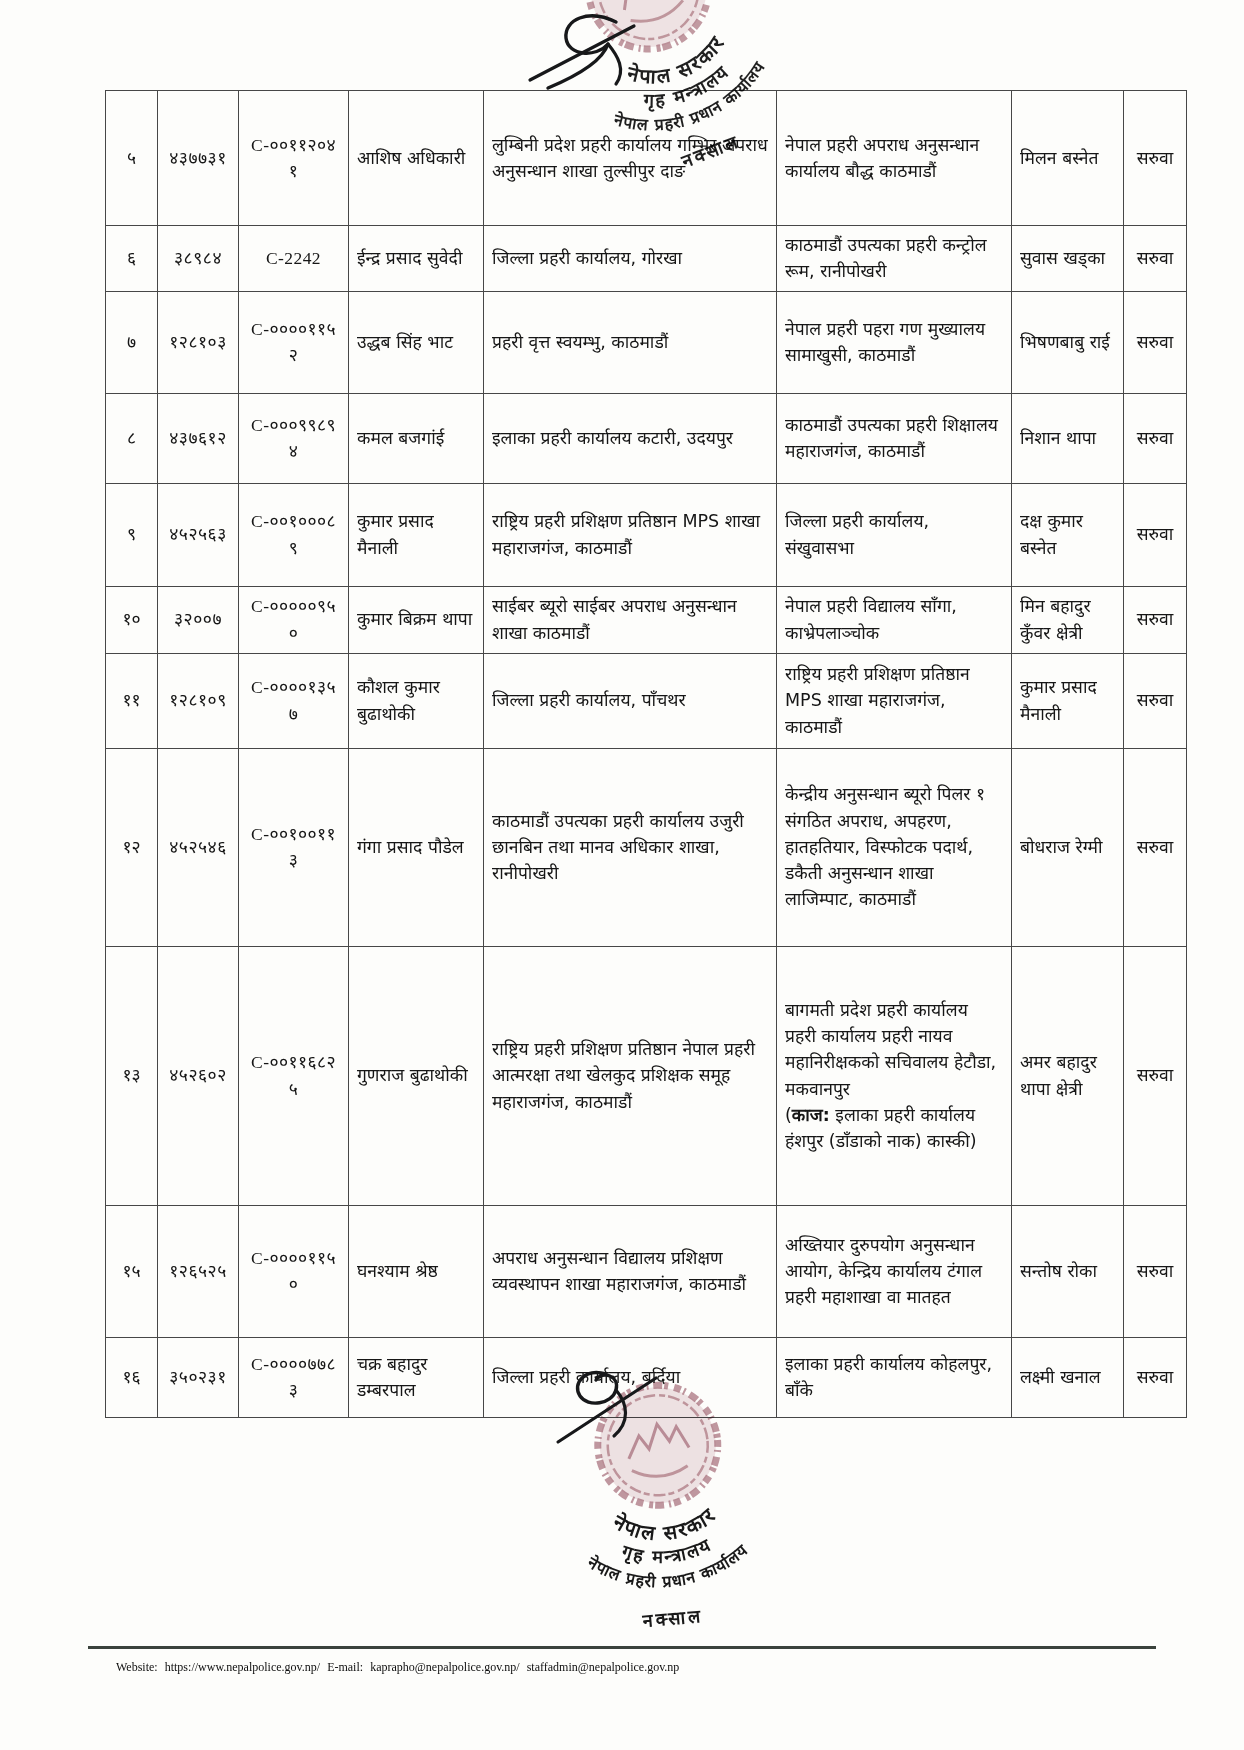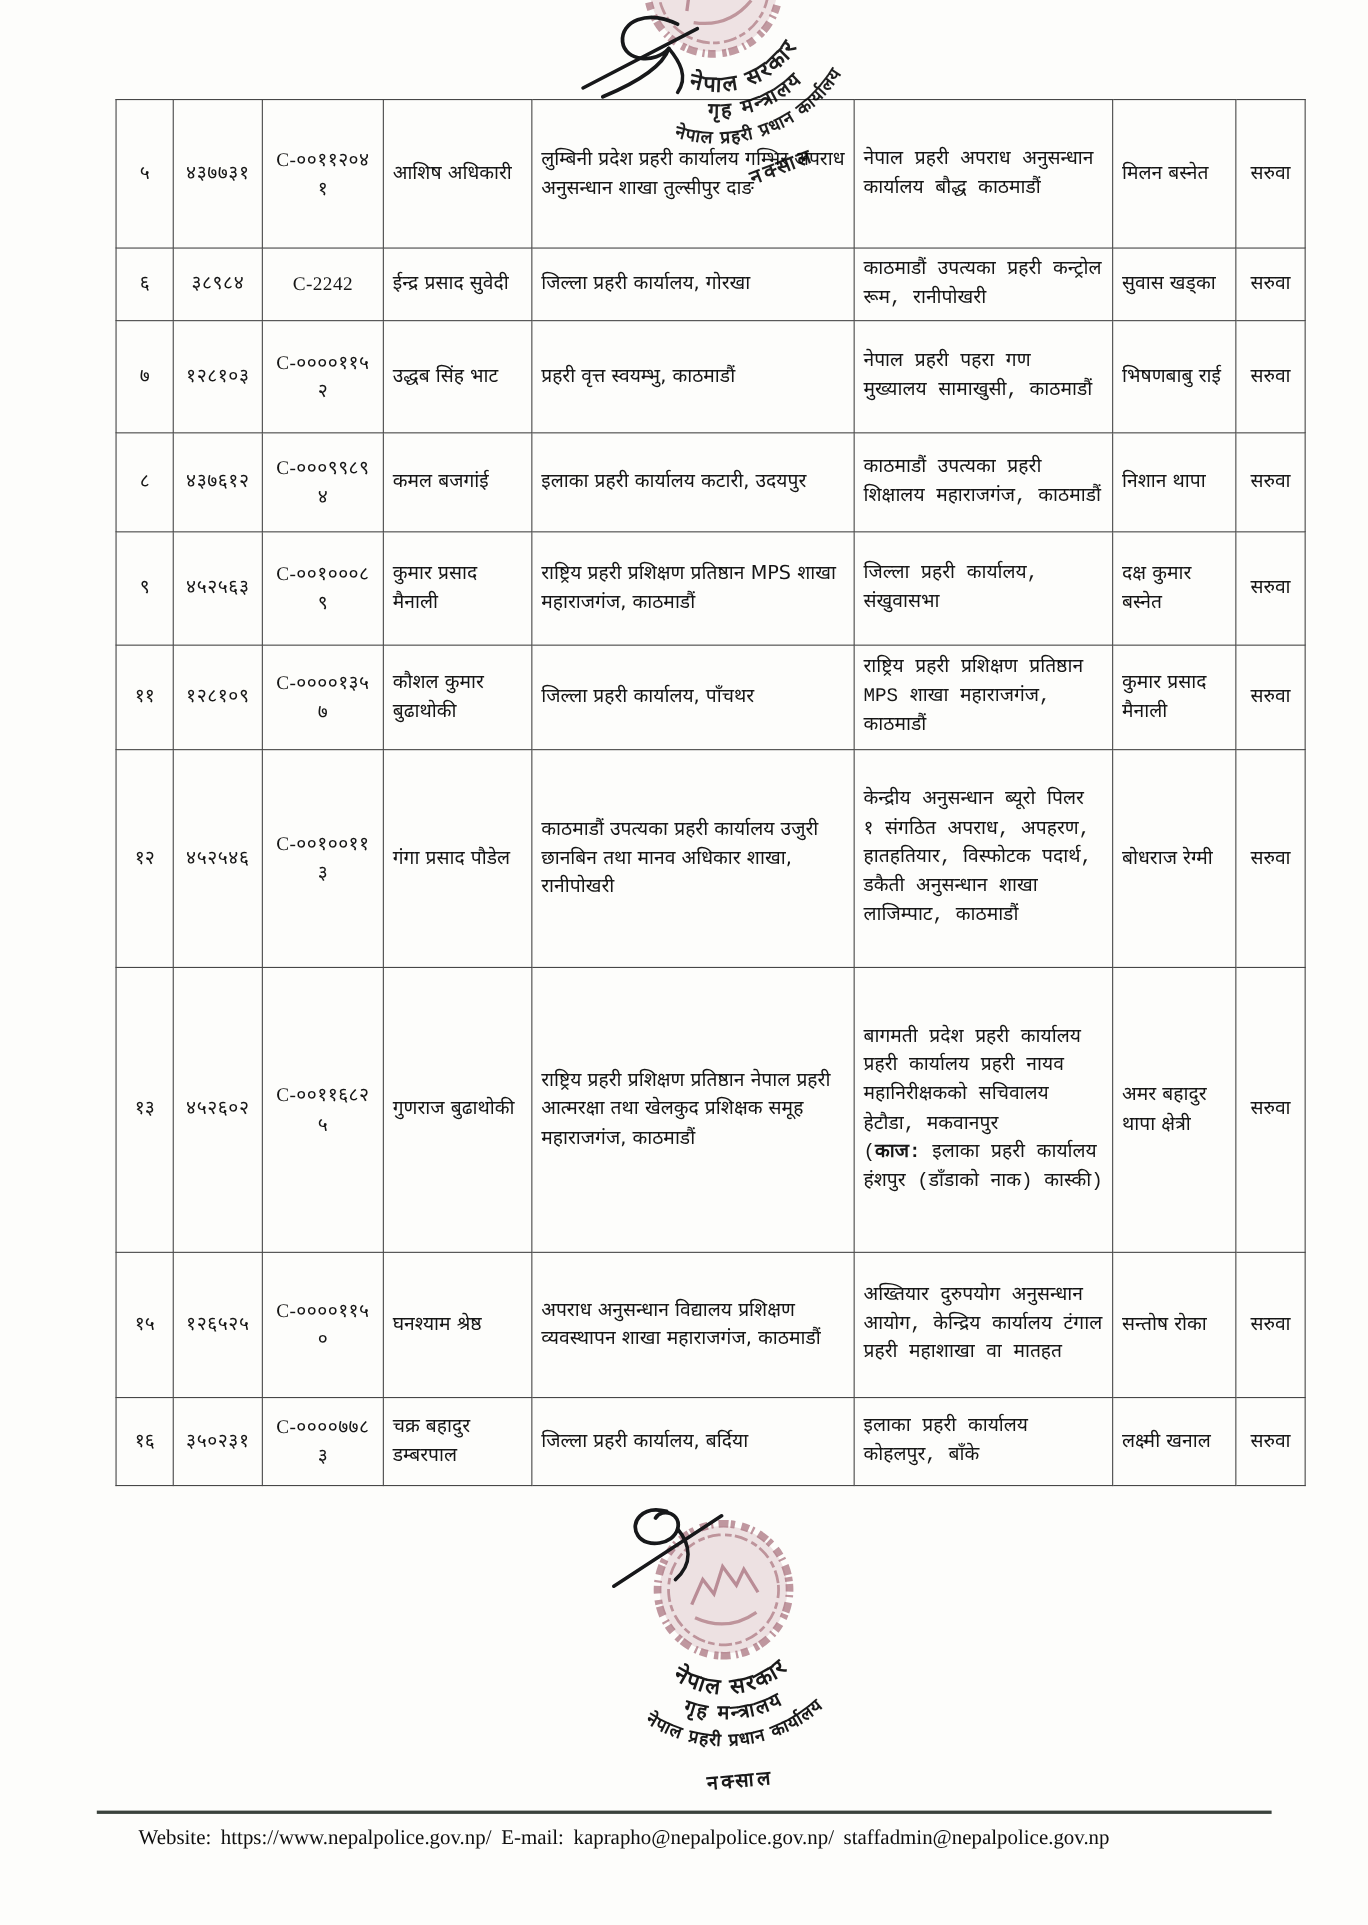--- a/index.html
+++ b/index.html
@@ -23,34 +23,34 @@
     vertical-align:middle;
     font-size:17.5px;line-height:1.5;
     padding:6px 8px;
     word-break:break-word;
   }
   td.c-sn{ text-align:center; }
   td.c-badge{ text-align:center; letter-spacing:.5px; }
   td.c-code{ text-align:center; font-size:16px; letter-spacing:.4px;font-family:Liberation Serif, serif; }
   td.c-name{ padding:6px 26px 6px 11px;margin-top:40px; }
   td.c-from{ padding:8px 68px 8px 12px; }
-  td.c-to{ padding:8px 26px 8px 11px;font-family:Liberation Mono, monospace; }
+  td.c-to{ padding:8px 26px 8px 11px; }
   td.c-repl{ padding:6px 12px 6px 11px; }
   td.c-status{ text-align:center;margin-top:12px; }
   td .note b{ font-weight:bold; }
 
   
   .footer-line{
     position:absolute;left:88px;top:1646px;width:1068px;height:0;
     border-top:3px solid #3a423c;
   }
   .footer-text{
-    position:absolute;left:126px;top:1660px;width:1080px;
+    position:absolute;left:116px;top:1660px;width:1080px;
     font-family:"Liberation Serif","DejaVu Serif",serif;
-    font-size:19px;color:#0e0e0e;white-space:nowrap;
+    font-size:12px;color:#0e0e0e;white-space:nowrap;
   }
   .footer-text span{ margin-right:4px; }
 
   
   .stamp{
     position:absolute;width:260px;height:290px;
     color:#8c3f51;
     mix-blend-mode:multiply;
     pointer-events:none;
   }
@@ -127,20 +127,30 @@
         <tr style="height: 103px;">
           <td class="c-sn">९</td>
           <td class="c-badge">४५२५६३</td>
           <td class="c-code">C-००१०००८९</td>
           <td class="c-name">कुमार प्रसाद मैनाली</td>
           <td class="c-from">राष्ट्रिय प्रहरी प्रशिक्षण प्रतिष्ठान MPS शाखा महाराजगंज, काठमाडौं</td>
           <td class="c-to">जिल्ला प्रहरी कार्यालय, संखुवासभा</td>
           <td class="c-repl">दक्ष कुमार बस्नेत</td>
           <td class="c-status">सरुवा</td>
         </tr>
+        <tr style="height: 67px;">
+          <td class="c-sn">१०</td>
+          <td class="c-badge">३२००७</td>
+          <td class="c-code">C-०००००९५०</td>
+          <td class="c-name">कुमार बिक्रम थापा</td>
+          <td class="c-from">साईबर ब्यूरो साईबर अपराध अनुसन्धान शाखा काठमाडौं</td>
+          <td class="c-to">नेपाल प्रहरी विद्यालय साँगा, काभ्रेपलाञ्चोक</td>
+          <td class="c-repl">मिन बहादुर कुँवर क्षेत्री</td>
+          <td class="c-status">सरुवा</td>
+        </tr>
         <tr style="height: 95px;">
           <td class="c-sn">११</td>
           <td class="c-badge">१२८१०९</td>
           <td class="c-code">C-००००१३५७</td>
           <td class="c-name">कौशल कुमार बुढाथोकी</td>
           <td class="c-from">जिल्ला प्रहरी कार्यालय, पाँचथर</td>
           <td class="c-to">राष्ट्रिय प्रहरी प्रशिक्षण प्रतिष्ठान MPS शाखा महाराजगंज, काठमाडौं</td>
           <td class="c-repl">कुमार प्रसाद मैनाली</td>
           <td class="c-status">सरुवा</td>
         </tr>

